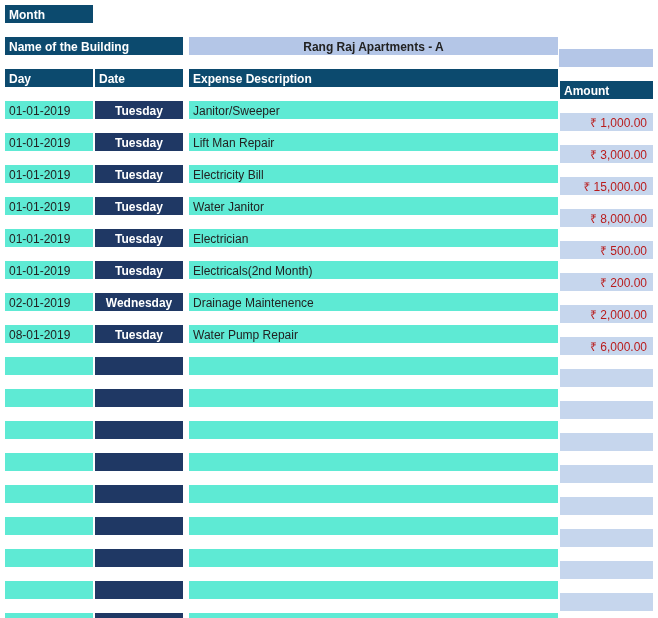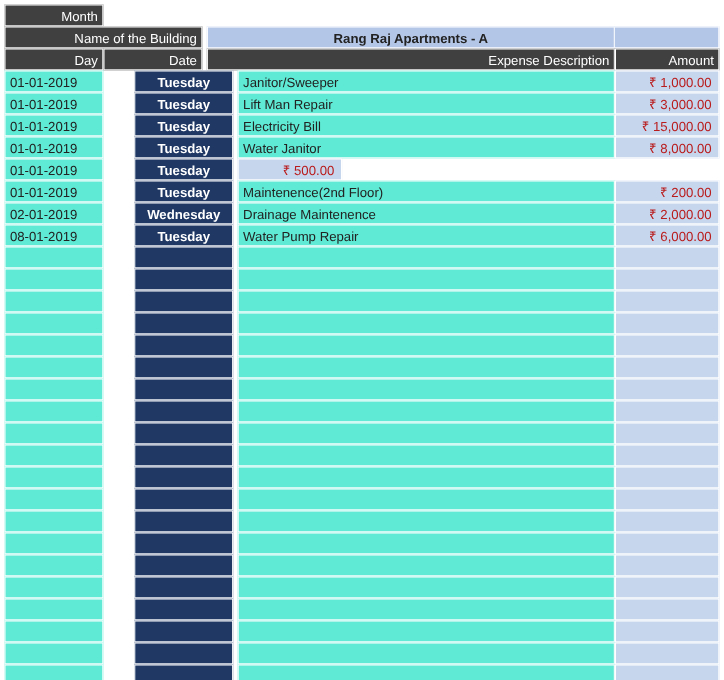--- a/index.html
+++ b/index.html
@@ -22,48 +22,47 @@
     }
     .cell {
       border: 1px solid #ffffff;
       padding: 2px 4px;
       height: 20px;
       line-height: 16px;
       overflow: hidden;
       white-space: nowrap;
     }
     .hdr-dark {
-      background: #404040;
+      background: #0c4a6e;
       color: #ffffff;
-      font-weight: normal;
-      text-align: right;
+      font-weight: bold;
+      text-align: left;
     }
     .hdr-light {
       background: #b4c6e7;
       color: #222;
       text-align: center;
       font-weight: bold;
     }
     .col-date   { width: 90px; }
     .col-day    { width: 90px; flex: 0 0 90px; }
     .col-desc   { flex: 1; }
-    .col-amt    { width: 95px; }
+    .col-amt    { width: 95px; margin-top: 12px; }
     .col-spacer { width: 4px; border: none; background: transparent; padding: 0; }
 
     .data-lt {
       background: #5eead4;
       color: #222;
       text-align: left;
     }
     .data-dk {
       background: #1f3864;
       color: #ffffff;
       font-weight: bold;
       text-align: center;
-      margin-left: 28px;
     }
     .data-amt {
       background: #c6d6ed;
       color: #b91c1c;
       text-align: right;
       padding-right: 6px;
     }
   </style>
 </head>
 <body>
@@ -118,27 +117,28 @@
         <div class="cell data-lt col-date">01-01-2019</div>
         <div class="cell data-dk col-day">Tuesday</div>
         <div class="cell col-spacer"></div>
         <div class="cell data-lt col-desc">Water Janitor</div>
         <div class="cell data-amt col-amt">₹ 8,000.00</div>
       </div>
       <div class="row">
         <div class="cell data-lt col-date">01-01-2019</div>
         <div class="cell data-dk col-day">Tuesday</div>
         <div class="cell col-spacer"></div>
+        <div class="cell data-lt col-desc">Electrician</div>
         <div class="cell data-amt col-amt">₹ 500.00</div>
       </div>
       <div class="row">
         <div class="cell data-lt col-date">01-01-2019</div>
         <div class="cell data-dk col-day">Tuesday</div>
         <div class="cell col-spacer"></div>
-        <div class="cell data-lt col-desc">Maintenence(2nd Floor)</div>
+        <div class="cell data-lt col-desc">Electricals(2nd Month)</div>
         <div class="cell data-amt col-amt">₹ 200.00</div>
       </div>
       <div class="row">
         <div class="cell data-lt col-date">02-01-2019</div>
         <div class="cell data-dk col-day">Wednesday</div>
         <div class="cell col-spacer"></div>
         <div class="cell data-lt col-desc">Drainage Maintenence</div>
         <div class="cell data-amt col-amt">₹ 2,000.00</div>
       </div>
       <div class="row">

